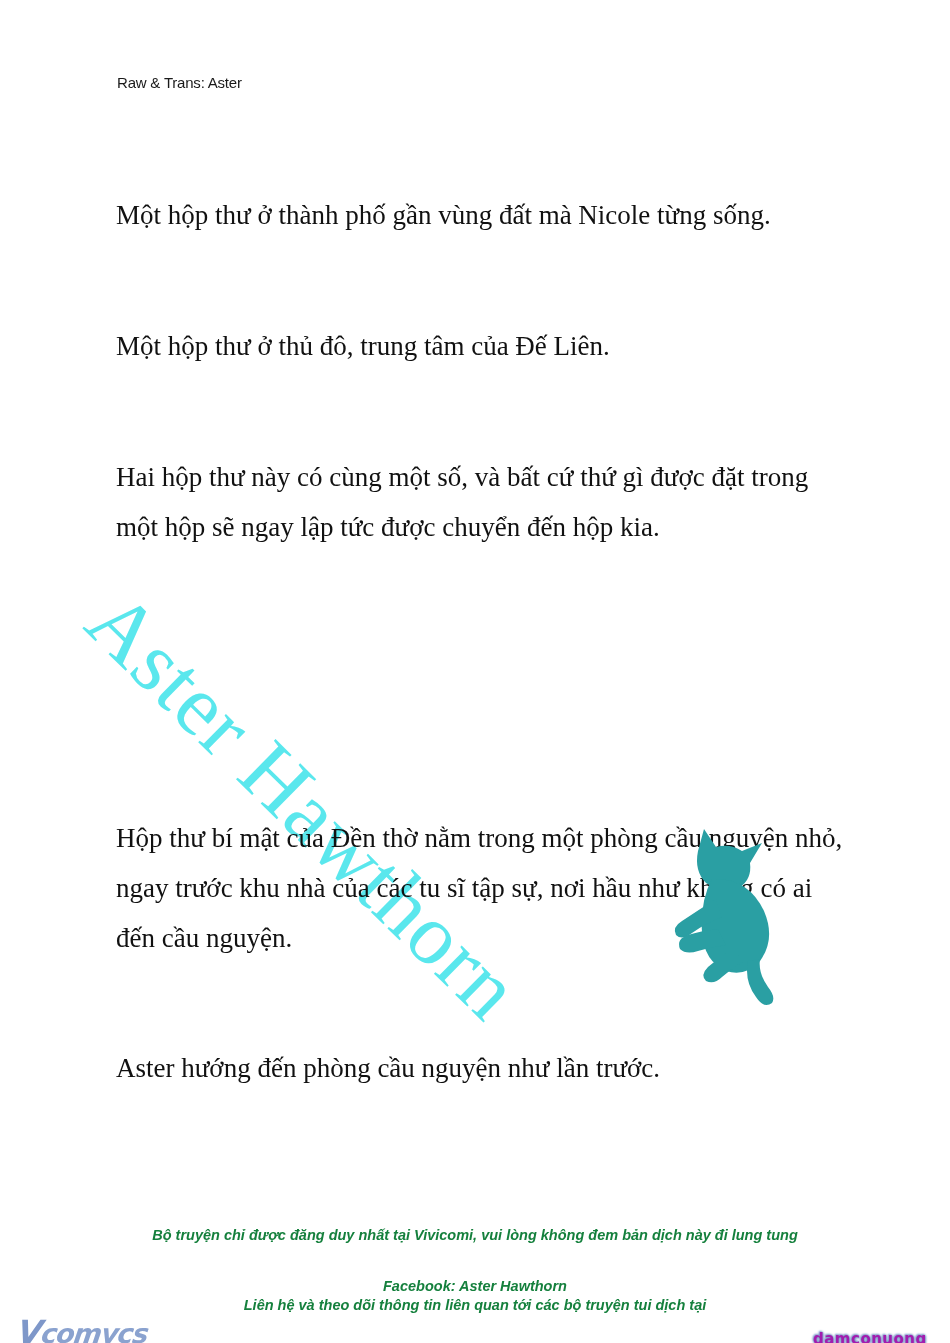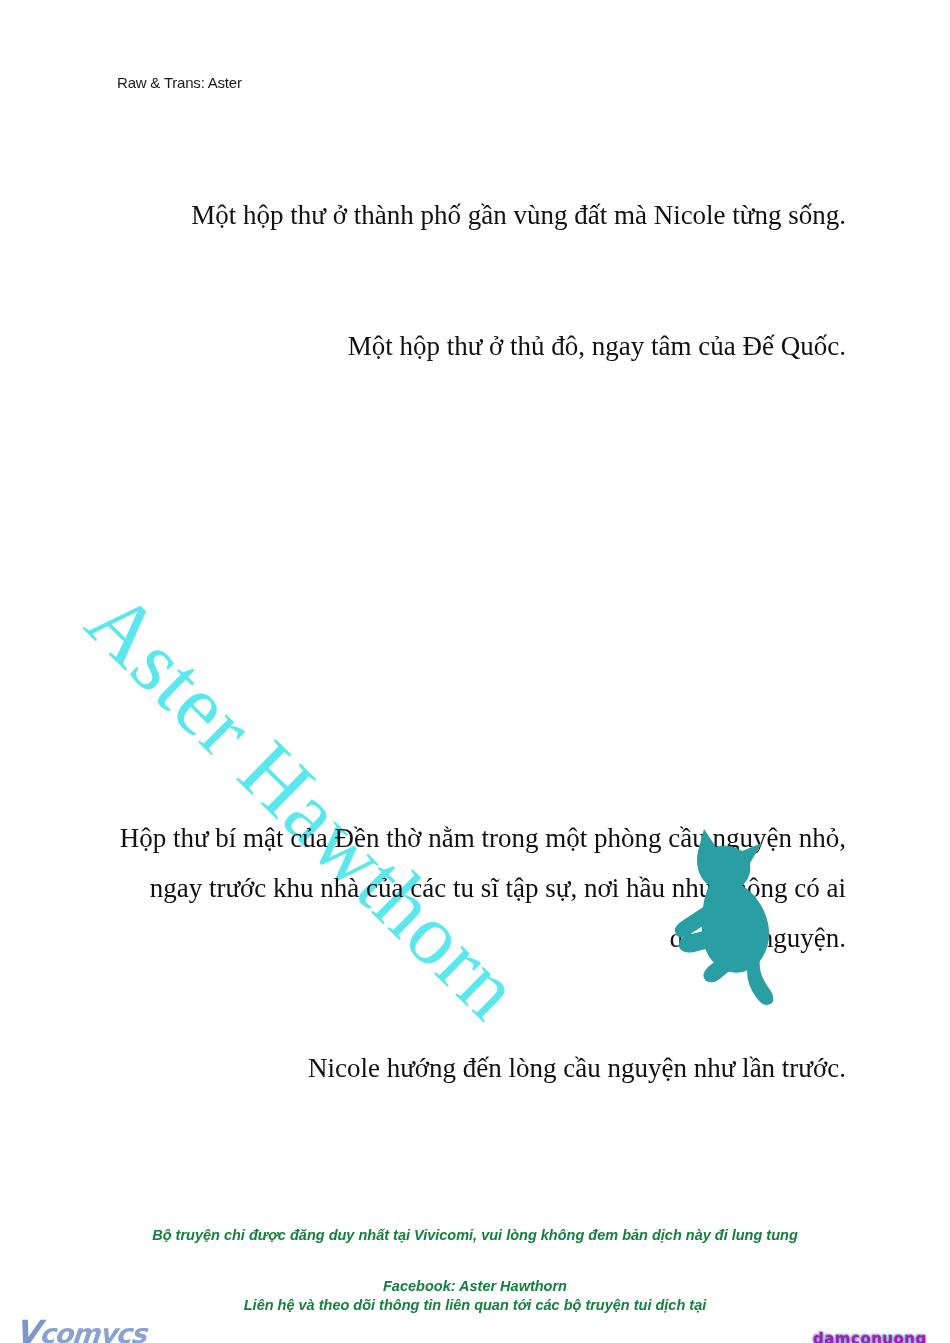--- a/index.html
+++ b/index.html
@@ -32,21 +32,20 @@
     .para {
       position: absolute;
       left: 116px;
       width: 730px;
       font-family: "Liberation Serif", serif;
       font-size: 27px;
       line-height: 50px;
       color: #111111;
       margin: 0;
       z-index: 2;
-      text-align: right;
     }
     .p1 { top: 174px; }
     .p2 { top: 305px; }
     .p3 { top: 436px; }
     .p4 { top: 615px; }
     .p5 { top: 797px; }
     .p6 { top: 1027px; }
 
     .watermark {
       position: absolute;
@@ -124,23 +123,24 @@
 </head>
 <body>
 
 <div class="page">
 
   <div class="header">Raw &amp; Trans: Aster</div>
 
   <div class="watermark">Aster Hawthorn</div>
 
   <p class="para p1">Một hộp thư ở thành phố gần vùng đất mà Nicole từng sống.</p>
-  <p class="para p2">Một hộp thư ở thủ đô, ngay tâm của Đế Quốc.</p>
+  <p class="para p2">Một hộp thư ở thủ đô, trung tâm của Đế Liên.</p>
+  <p class="para p3">Hai hộp thư này có cùng một số, và bất cứ thứ gì được đặt trong một hộp sẽ ngay lập tức được chuyển đến hộp kia.</p>
   <p class="para p5">Hộp thư bí mật của Đền thờ nằm trong một phòng cầu nguyện nhỏ, ngay trước khu nhà của các tu sĩ tập sự, nơi hầu như không có ai đến cầu nguyện.</p>
-  <p class="para p6">Nicole hướng đến lòng cầu nguyện như lần trước.</p>
+  <p class="para p6">Aster hướng đến phòng cầu nguyện như lần trước.</p>
 
   <svg class="cat" viewBox="0 0 125 190" xmlns="http://www.w3.org/2000/svg">
     <g fill="#2a9fa3">
 
       <path d="M38 30 L44 8 L56 26 Q70 22 82 30 L102 22 L90 42 Q92 58 80 66 Q60 72 46 62 Q34 50 38 30 Z"></path>
 
       <path d="M52 58 Q88 56 104 90 Q116 118 100 140 Q86 156 66 150 Q44 140 42 112 Q40 80 52 58 Z"></path>
 
       <path d="M56 78 Q40 88 22 100 Q12 106 16 114 Q22 120 32 112 Q46 102 62 96 Z"></path>
 

